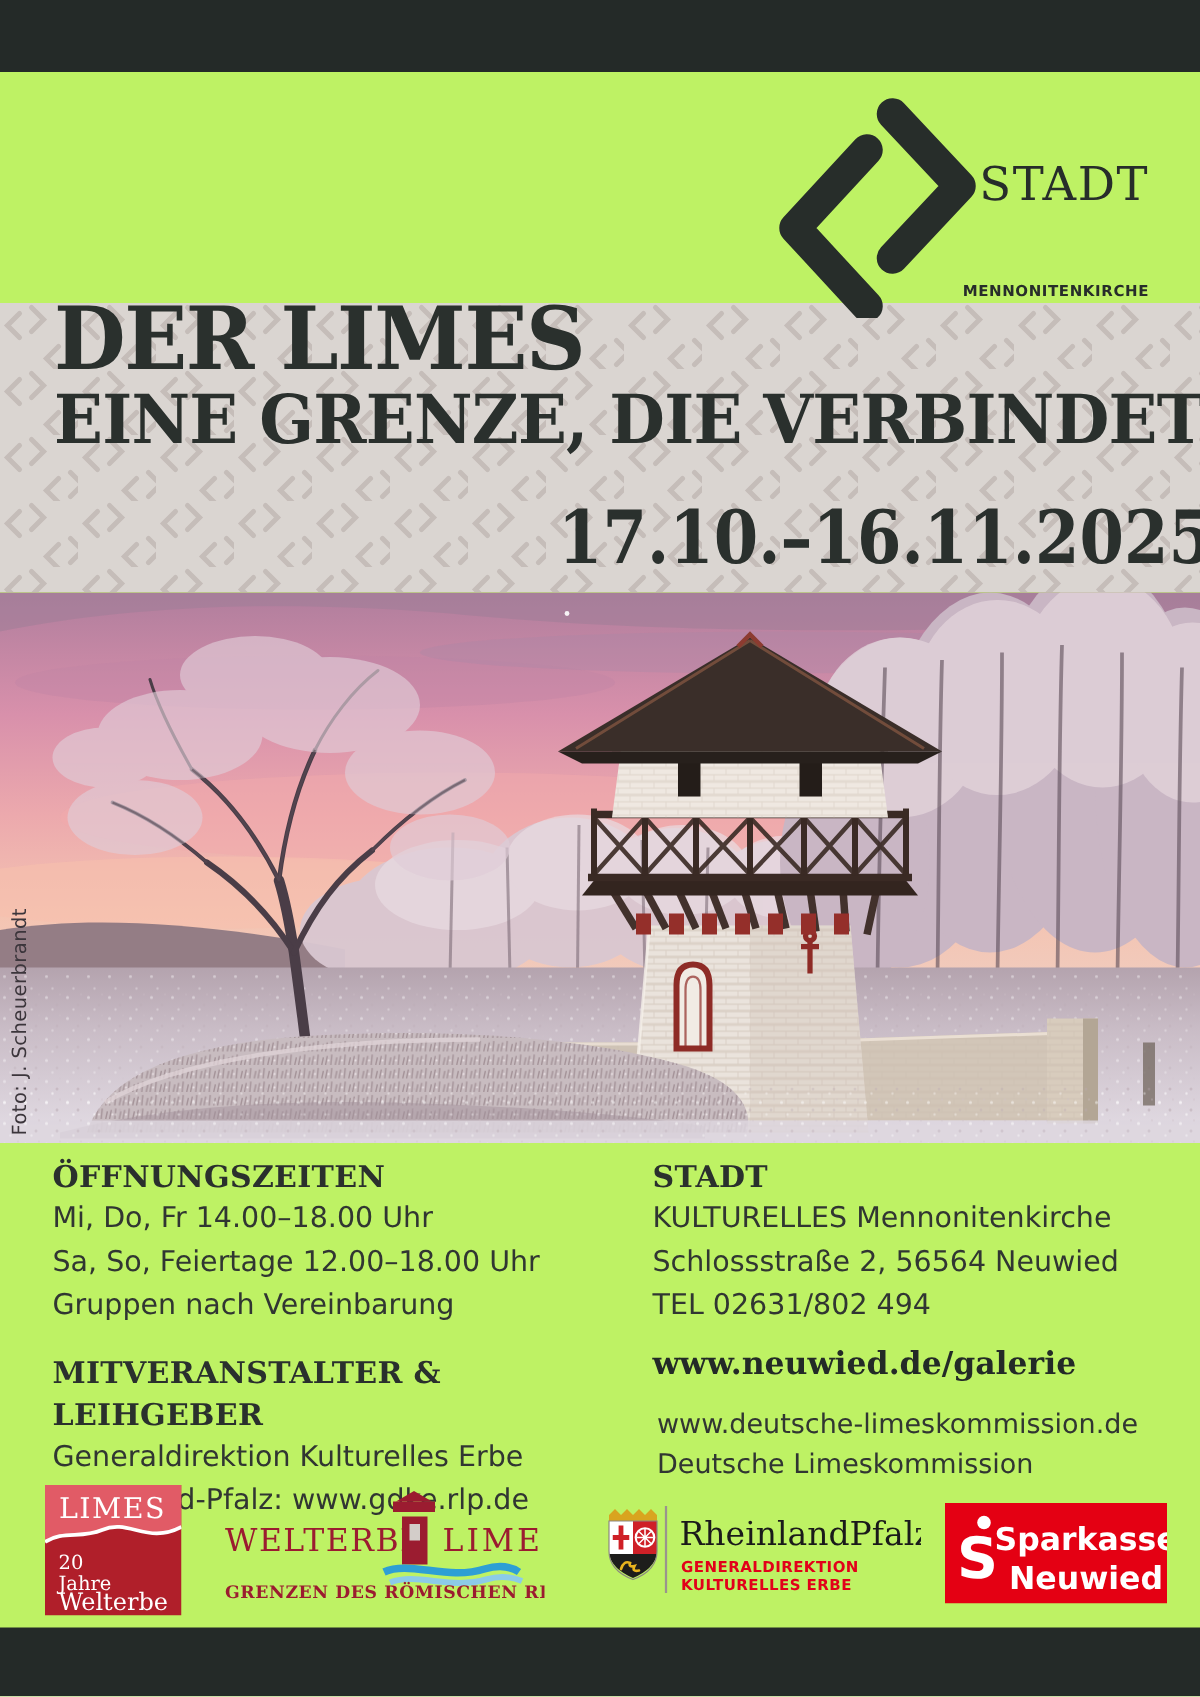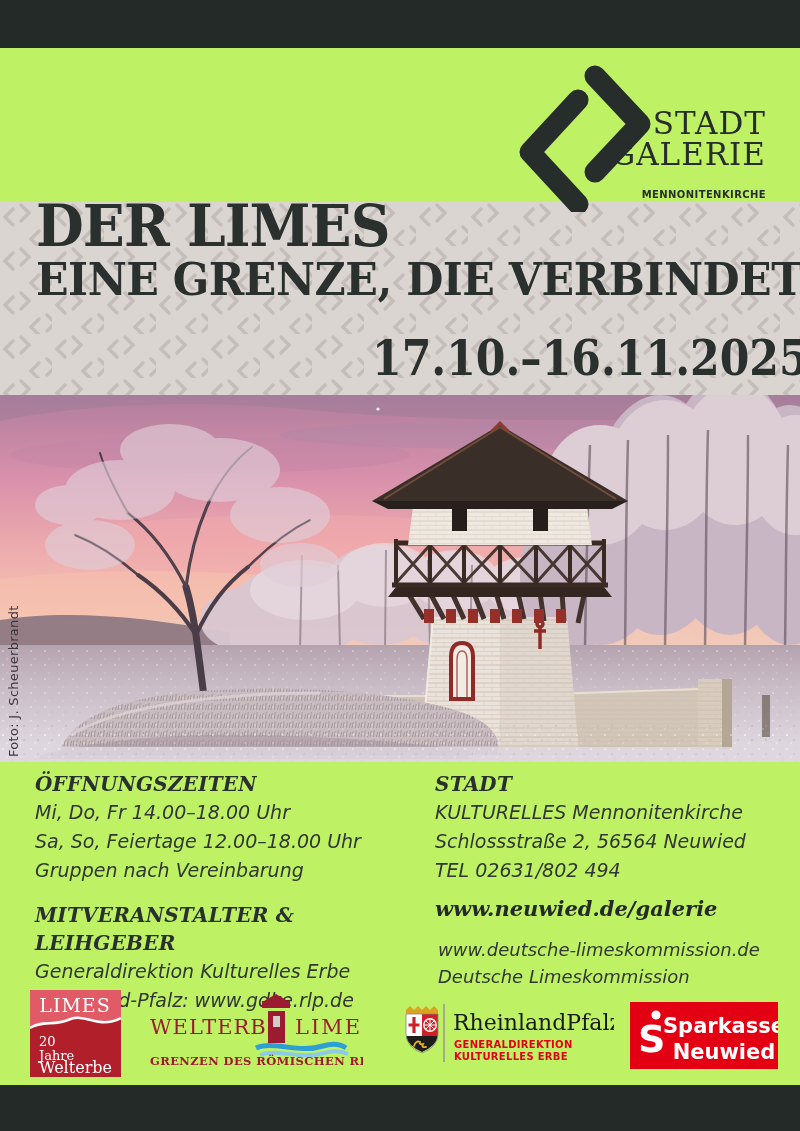--- a/index.html
+++ b/index.html
@@ -30,21 +30,21 @@
   .jahre .b{display:block;font-size:24px;line-height:30px;letter-spacing:.2px;}
   .dates{position:absolute;left:372px;top:329px;z-index:2;font-family:"DejaVu Serif",serif;
       font-weight:bold;font-size:49px;letter-spacing:0;color:#2a302d;
       transform:scaleX(.87);transform-origin:left top;white-space:nowrap;}
 
   .photo{position:absolute;left:0;top:395px;width:800px;height:367px;margin:0;}
   .photo svg{display:block;}
   .credit{position:absolute;left:6px;top:757px;transform:rotate(-90deg);transform-origin:0 0;
       font-size:13px;color:#3b353b;letter-spacing:.3px;white-space:nowrap;}
 
-  .details{position:absolute;left:0;top:762px;width:800px;height:228px;font-style:italic;}
+  .details{position:absolute;left:0;top:762px;width:800px;height:228px;}
   .col-left{position:absolute;left:35px;top:8px;width:380px;}
   .col-right{position:absolute;left:435px;top:8px;width:350px;}
   h3.sec{margin:0;font-family:"DejaVu Serif",serif;font-weight:bold;font-size:20px;
       line-height:28px;color:#2a302d;letter-spacing:.2px;}
   .body-line{font-size:19px;line-height:29px;color:#313632;}
   .gap{height:16px;}
   .website{font-family:"DejaVu Serif",serif;font-weight:bold;font-size:21px;line-height:30px;
       color:#232a27;margin-top:9px;}
   .partner{margin-top:12px;margin-left:3px;}
   .partner .body-line{font-size:18px;line-height:27px;}
@@ -77,21 +77,20 @@
   </svg>
 
   <svg class="chevrons" viewBox="0 0 150 150">
     <g stroke="#272d2a" stroke-width="21" fill="none" stroke-linecap="round" stroke-linejoin="round">
       <path d="M73 38 L25 90 L73 142"></path>
       <path d="M90 14 L135 62 L90 110"></path>
     </g>
   </svg>
   <div class="logo-text">
     <span class="l1">STADT</span>
-    <span class="l2">GALERIE</span>
   </div>
   <div class="logo-venue">MENNONITENKIRCHE</div>
 
   <h1 class="title-main">DER LIMES</h1>
   <h2 class="title-sub">EINE GRENZE, DIE VERBINDET</h2>
   <div class="dates">17.10.–16.11.2025</div>
 
   <figure class="photo">
     <svg width="800" height="367" viewBox="0 0 800 367" preserveAspectRatio="none">
       <defs>

